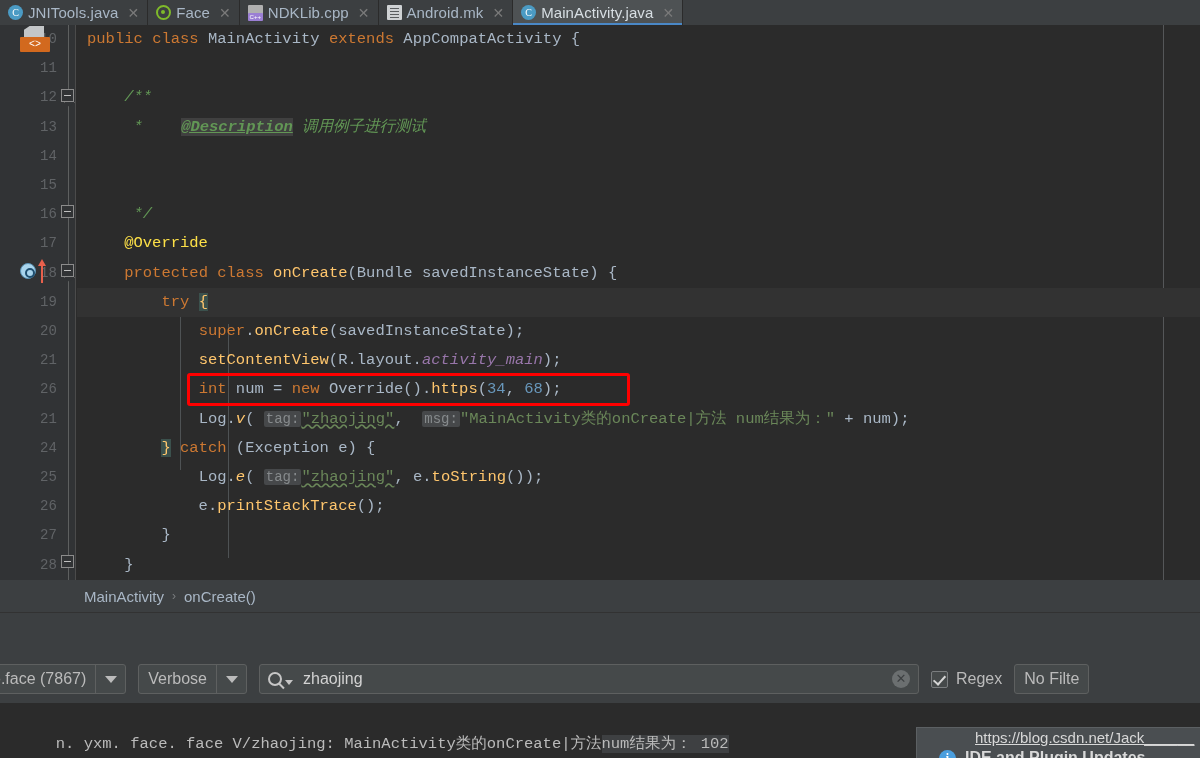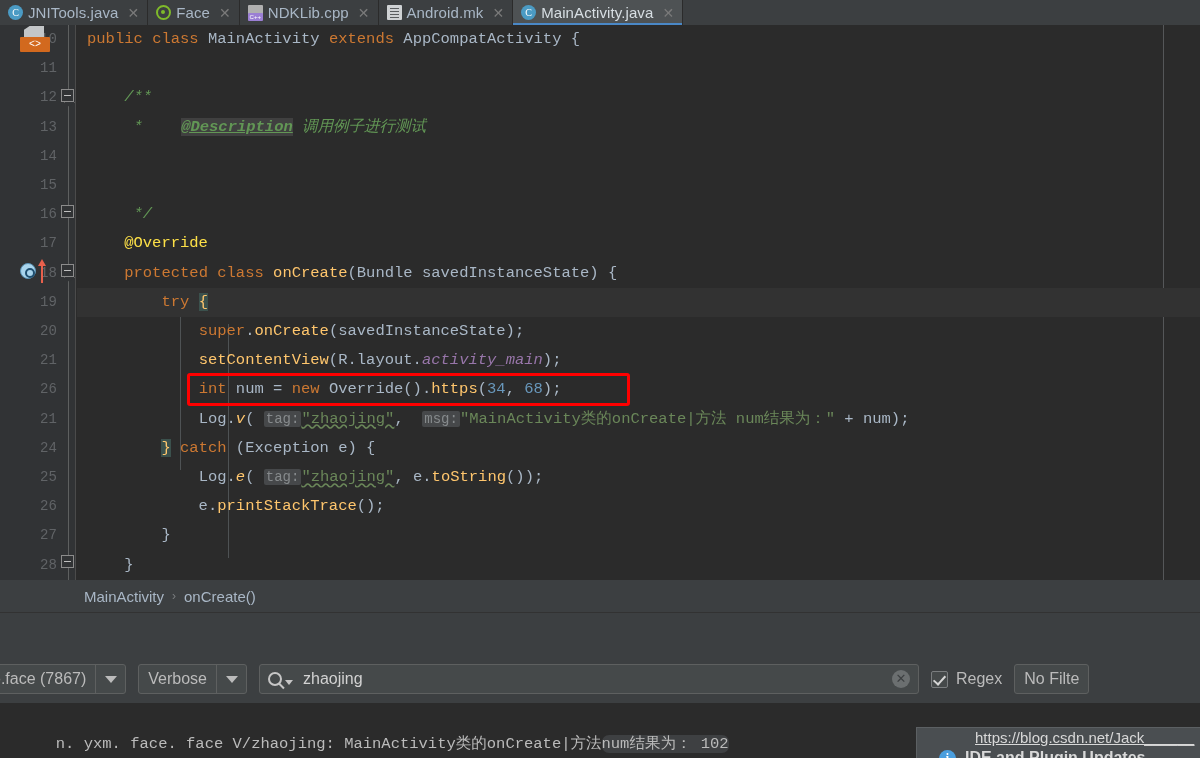--- a/index.html
+++ b/index.html
@@ -264,21 +264,21 @@
   
   .logout {
     position: absolute; left: 0; top: 703px; width: 1200px; height: 55px;
     background: #2b2b2b;
   }
   .logline {
     position: absolute; left: 0; top: 12px;
     font-family: "Liberation Mono", monospace; font-size: 15.5px;
     color: #bbbbbb; white-space: pre;
   }
-  .logline .hl { background: #3e4042; border-radius: 7px; }
+  .logline .hl { background: #3e4042; }
 
   
   .redbox {
     position: absolute; border: 3px solid #ff0000; border-radius: 3px;
     pointer-events: none;
   }
 
   
   .watermark {
     position: absolute; left: 916px; top: 727px; width: 284px; height: 31px;

